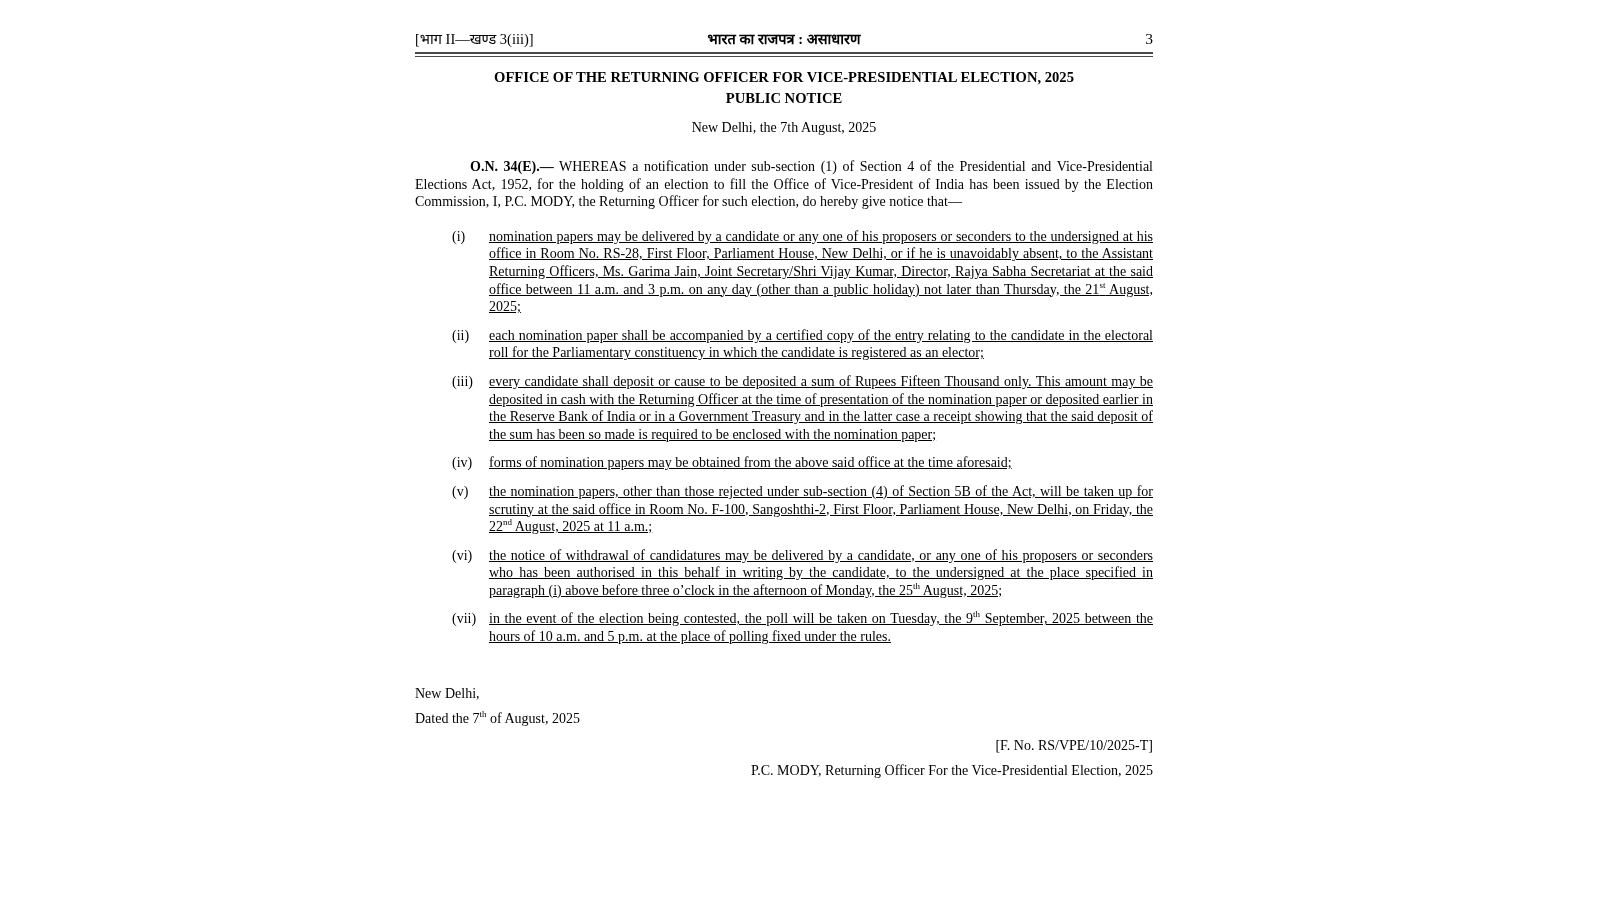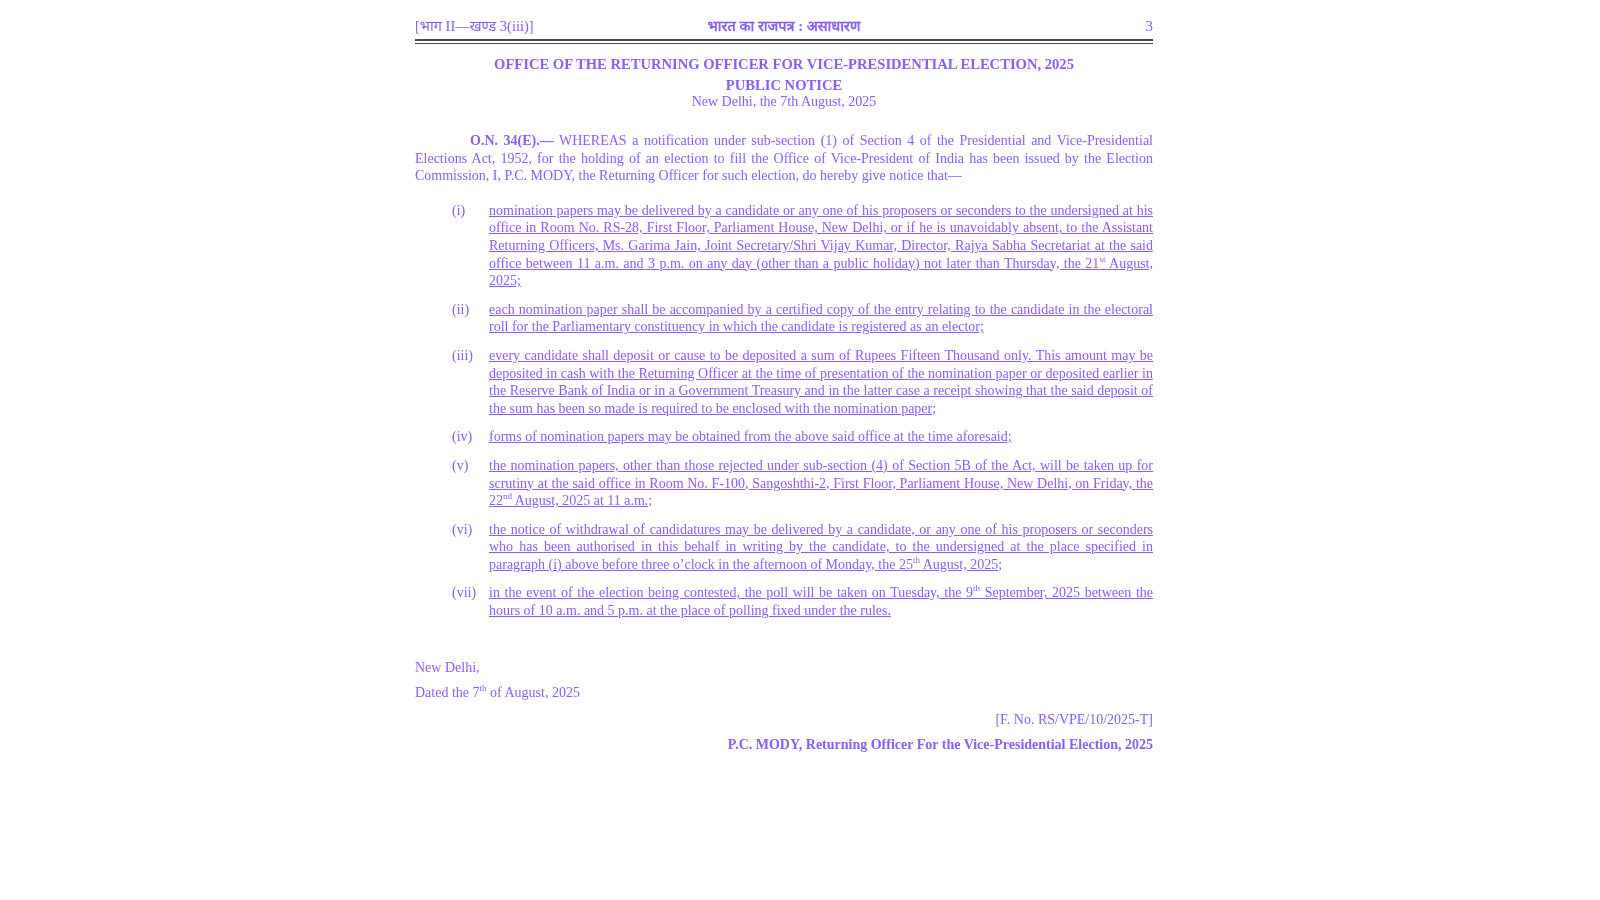--- a/index.html
+++ b/index.html
@@ -6,43 +6,43 @@
     margin: 0;
     padding: 0;
     background: #ffffff;
     width: 1600px;
     height: 900px;
     overflow: hidden;
   }
   .doc {
     position: absolute;
     left: 415px;
-    top: 15px;
+    top: 28px;
     width: 738px;
-    color: #8b5cf6;
+    color: #000000;
     font-family: "Liberation Serif", "DejaVu Serif", "DejaVu Sans", serif;
   }
   .hdr {
     display: flex;
     align-items: baseline;
     font-size: 14.5px;
   }
   .hdr-left  { flex: 1; text-align: left; }
   .hdr-center{ flex: 1.4; text-align: center; font-weight: bold; }
   .hdr-right { flex: 1; text-align: right; font-size: 15.5px; }
   .rule {
     margin-top: 4px;
     height: 2px;
     border-top: 2px solid #4a4a4a;
     border-bottom: 1px solid #4a4a4a;
   }
   .t-office  { margin-top: 12px; text-align: center; font-weight: bold; font-size: 14.6px; }
   .t-election{ margin-top: 13px; text-align: center; font-size: 14.6px; }
   .t-notice  { margin-top: 4px; text-align: center; font-weight: bold; font-size: 14.6px; }
-  .t-dateline{ text-align: center; font-size: 14px; }
+  .t-dateline{ margin-top: 13px; text-align: center; font-size: 14px; }
   .intro {
     margin: 22px 0 0 0;
     font-size: 14px;
     line-height: 17.6px;
     text-align: justify;
     text-indent: 55px;
   }
   .intro .lead { font-weight: bold; }
   .items { margin-top: 17px; }
   .item {
@@ -50,21 +50,21 @@
     margin: 0 0 11px 37px;
     font-size: 14px;
     line-height: 17.6px;
   }
   .item .num { flex: 0 0 37px; width: 37px; }
   .item .txt { flex: 1; text-align: justify; text-decoration: underline; }
   sup { font-size: 9px; line-height: 0; }
   .place  { margin-top: 40px; font-size: 14px; }
   .dated  { margin-top: 9px;  font-size: 14px; }
   .fileno { margin-top: 11px; text-align: right; font-size: 14px; }
-  .sign1  { margin-top: 9px;  text-align: right; font-size: 14px; font-weight: bold; }
+  .sign1  { margin-top: 9px;  text-align: right; font-size: 14px; }
   .sign2  { margin-top: 2px;  text-align: right; font-size: 14px; }
 </style>
 </head>
 <body>
 
 <div class="doc">
 
   <div class="hdr">
     <span class="hdr-left">[भाग II—खण्ड  3(iii)]</span>
     <span class="hdr-center">भारत का राजपत्र : असाधारण</span>

